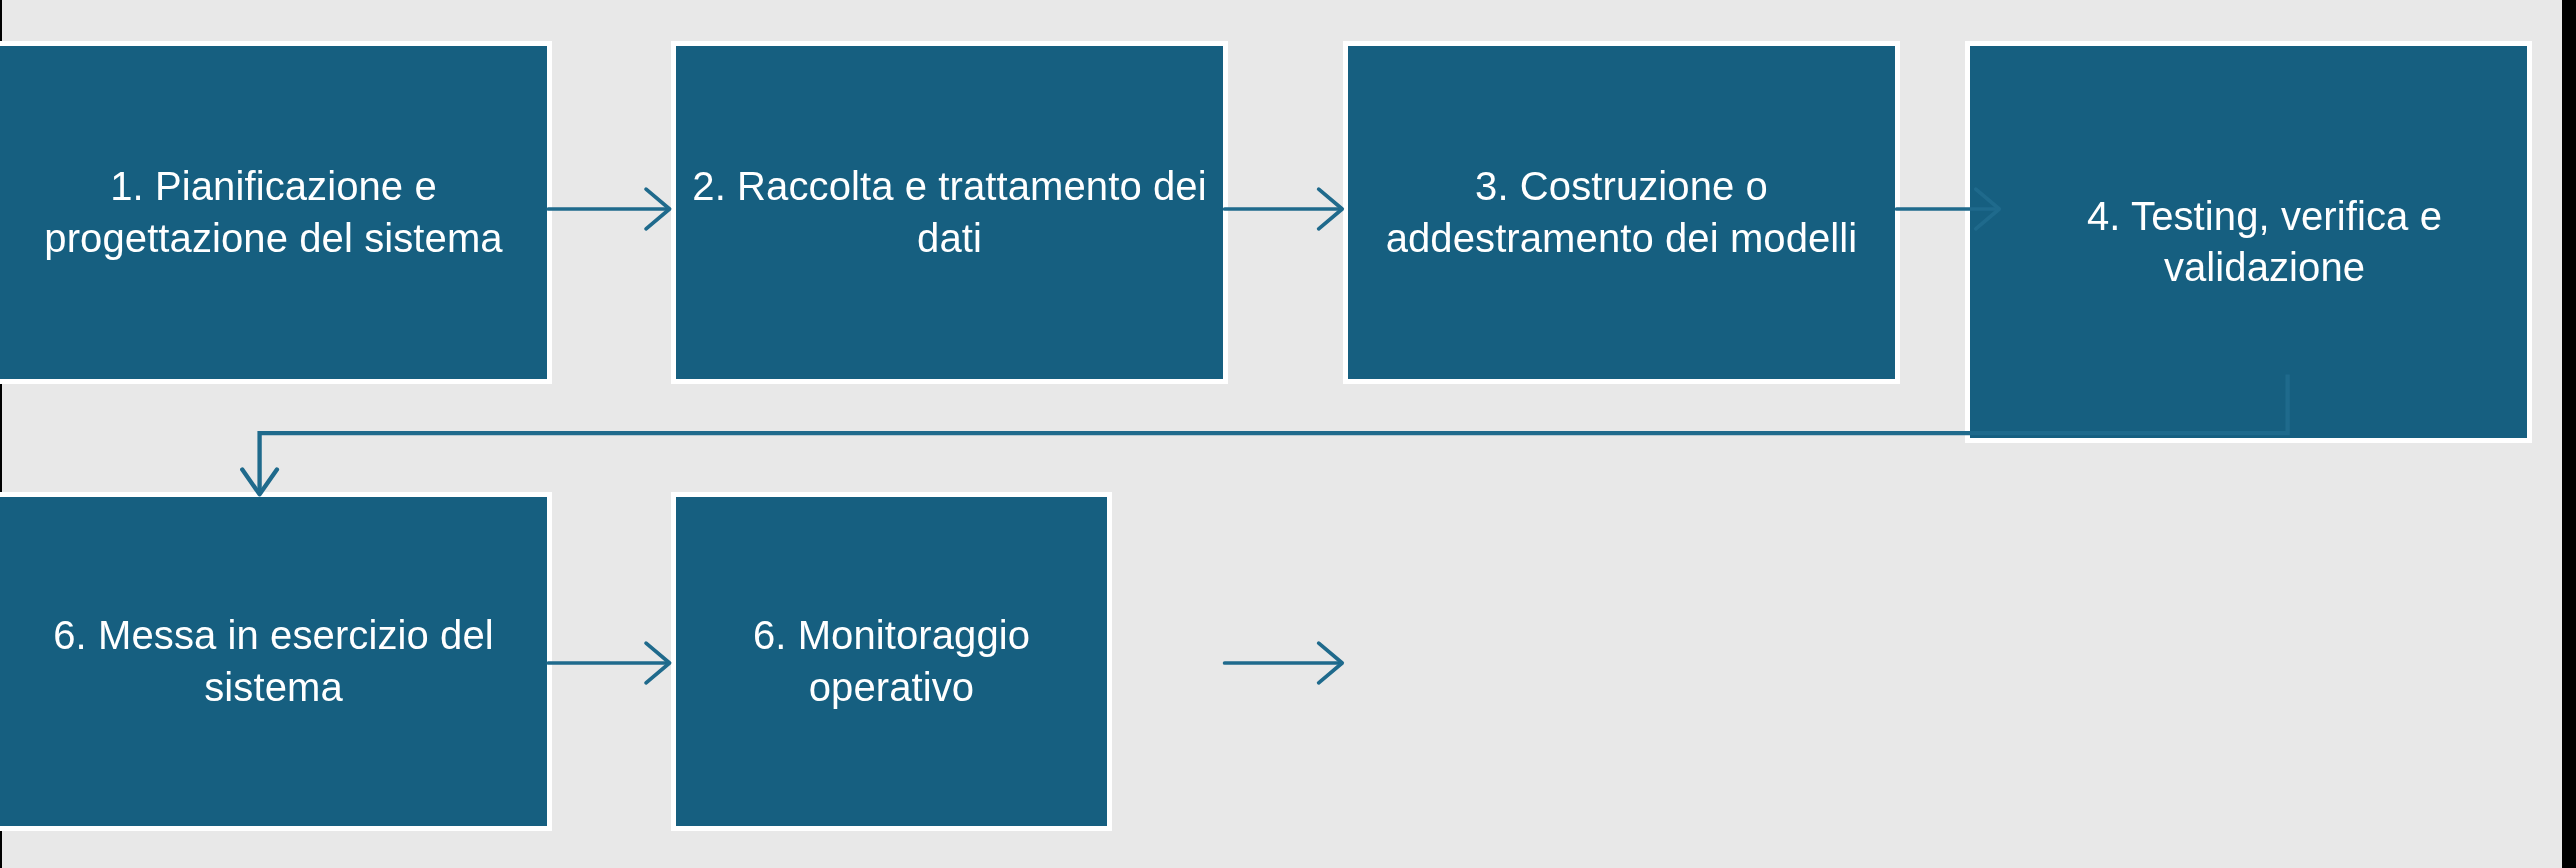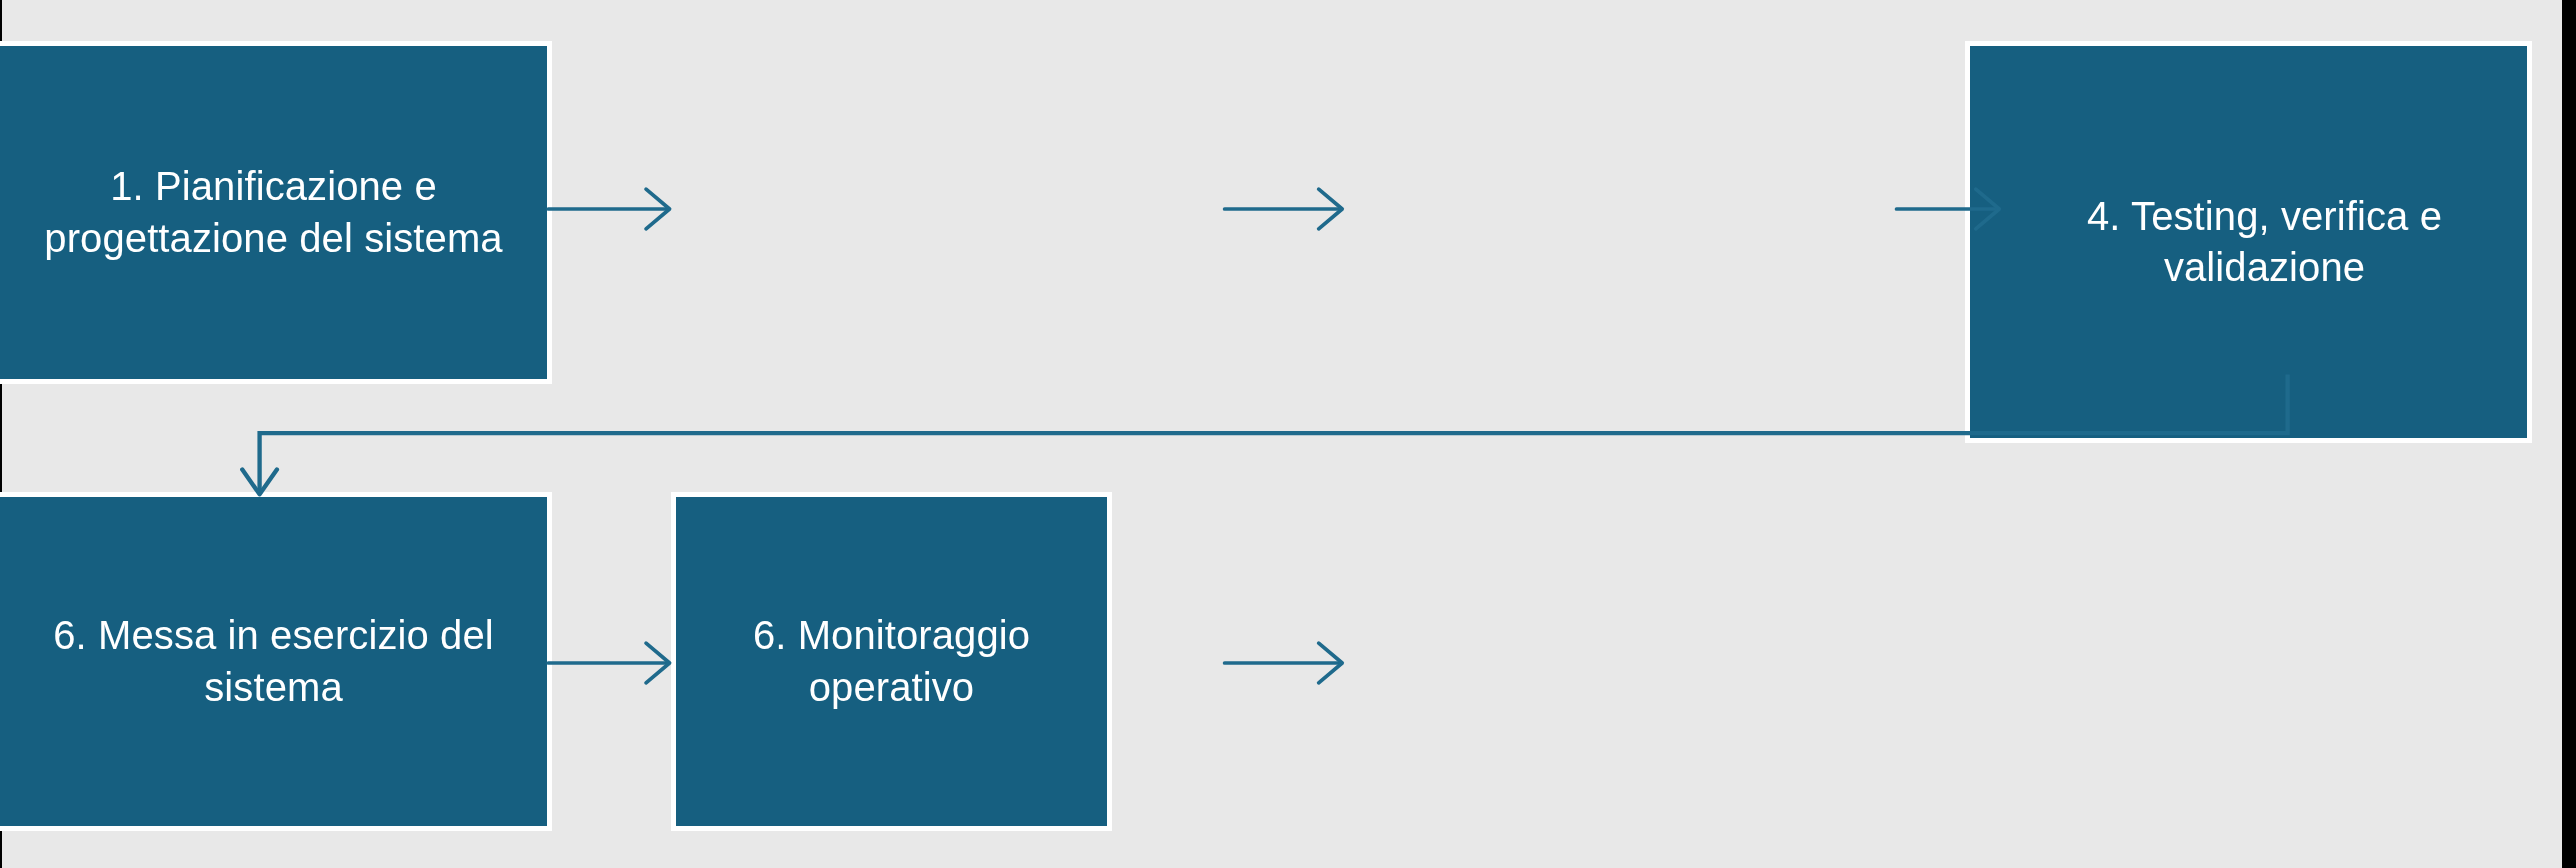--- a/index.html
+++ b/index.html
@@ -81,21 +81,27 @@
 
 <div id="canvas">
 
   <div class="edge-left"></div>
   <div class="edge-right"></div>
 
   <div class="node" id="node-1">
     <span class="node-label">1. Pianificazione e progettazione del sistema</span>
   </div>
 
+  <div class="node" id="node-2">
+    <span class="node-label">2. Raccolta e trattamento dei dati</span>
+  </div>
 
+  <div class="node" id="node-3">
+    <span class="node-label">3. Costruzione o addestramento dei modelli</span>
+  </div>
 
   <div class="node" id="node-4">
     <span class="node-label">4. Testing, verifica e validazione</span>
   </div>
 
   <div class="node" id="node-5">
     <span class="node-label">6. Messa in esercizio del sistema</span>
   </div>
 
   <div class="node" id="node-6">

